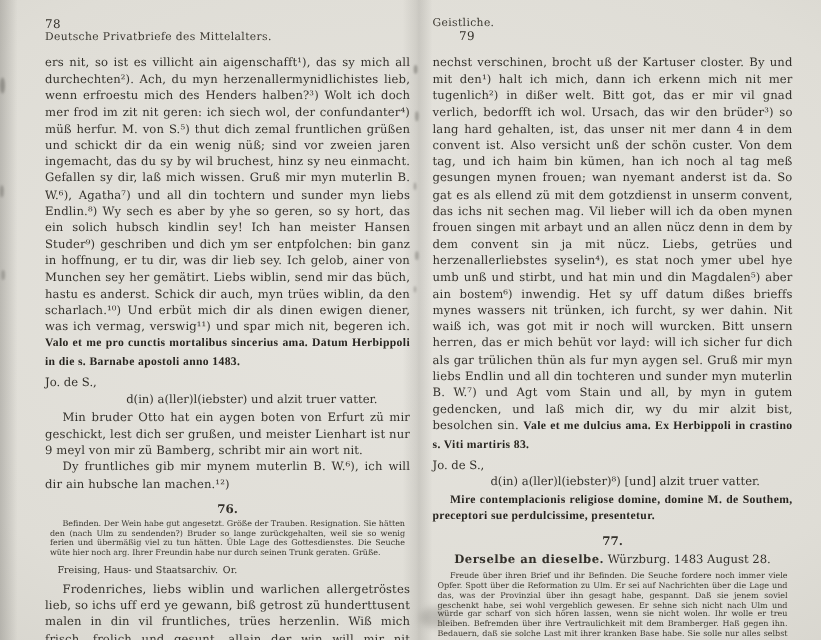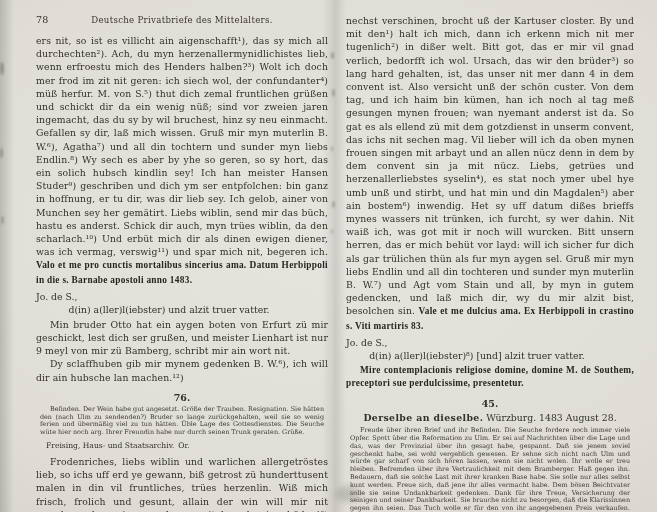--- a/index.html
+++ b/index.html
@@ -14,32 +14,32 @@
   .spine-shadow{position:absolute; left:322px; top:0; width:24px; height:512px;
     background:linear-gradient(90deg, rgba(0,0,0,0) 0%, rgba(60,58,52,.10) 45%, rgba(60,58,52,.14) 55%, rgba(0,0,0,0) 100%);}
   .edge-shadow-left{position:absolute; left:0; top:0; width:14px; height:512px;
     background:linear-gradient(90deg, rgba(50,48,44,.22), rgba(0,0,0,0));}
   .smudge{position:absolute; background:#5d5b55; border-radius:50%; filter:blur(1px);}
 
   .page { position:relative; box-sizing:border-box; padding-top:14px; }
   .page.left  { margin-left:36px; width:292px; }
   .page.right { margin-left:18px; width:288px; }
 
-  .pagehead { display:flex; align-items:baseline; font-size:9.5px; margin-bottom:9px; letter-spacing:.3px; }
+  .pagehead { display:flex; align-items:baseline; font-size:9.5px; margin-bottom:9px; letter-spacing:.3px;flex-direction:column; }
   .pagehead .num { width:34px; }
   .pagehead .num.right { text-align:right; }
   .pagehead .title { flex:1; text-align:center; font-size:8.6px; color:#3a372f; }
 
   p { margin:0; }
   .body { font-size:9.3px; line-height:13.2px; text-align:justify; letter-spacing:.1px; }
   .indent { text-indent:14px; }
   .latin { font-weight:bold; font-family:"Liberation Serif","DejaVu Serif",serif; color:#282520; letter-spacing:.3px; }
   .sig { margin:3px 0 2px 0; font-size:9.3px; line-height:13px; }
   .sig .name { text-align:left; padding-right:78px; }
-  .sig .role { text-align:center; padding-right:26px; }
+  .sig .role { text-align:right; padding-right:26px; }
 
   .secnum { text-align:center; font-size:9.5px; font-weight:bold; margin:8px 0 3px 0; }
   .sechead { text-align:center; font-size:9.3px; margin-bottom:4px; white-space:nowrap; }
   .sechead .t { font-weight:bold; letter-spacing:.4px; }
 
   .summary { font-size:6.4px; line-height:7.8px; text-align:justify; text-indent:10px; color:#3b382f; margin:1px 4px 4px 4px; }
   .source  { font-size:7.6px; margin:2px 0 5px 10px; color:#35322b; }
 </style>
 </head>
 <body>
@@ -56,42 +56,47 @@
     </div>
 
     <p class="body"><span>ers nit, so ist es villicht ain aigenschafft¹), das sy mich all durchechten²). Ach, du myn herzenallermynidlichistes lieb, wenn erfroestu mich des Henders halben?³) Wolt ich doch mer frod im zit nit geren: ich siech wol, der confundanter⁴) müß herfur. M. von S.⁵) thut dich zemal fruntlichen grüßen und schickt dir da ein wenig nüß; sind vor zweien jaren ingemacht, das du sy by wil bruchest, hinz sy neu einmacht. Gefallen sy dir, laß mich wissen. Gruß mir myn muterlin B. W.⁶), Agatha⁷) und all din tochtern und sunder myn liebs Endlin.⁸) Wy sech es aber by yhe so geren, so sy hort, das ein solich hubsch kindlin sey! Ich han meister Hansen Studer⁹) geschriben und dich ym ser entpfolchen: bin ganz in hoffnung, er tu dir, was dir lieb sey. Ich gelob, ainer von Munchen sey her gemätirt. Liebs wiblin, send mir das büch, hastu es anderst. Schick dir auch, myn trües wiblin, da den scharlach.¹⁰) Und erbüt mich dir als dinen ewigen diener, was ich vermag, verswig¹¹) und spar mich nit, begeren ich.</span> <span class="latin">Valo et me pro cunctis mortalibus sincerius ama. Datum Herbippoli in die s. Barnabe apostoli anno 1483.</span></p>
 
     <div class="sig">
       <div class="name">Jo. de S.,</div>
       <div class="role">d(in) a(ller)l(iebster) und alzit truer vatter.</div>
     </div>
 
     <p class="body indent">Min bruder Otto hat ein aygen boten von Erfurt zü mir geschickt, lest dich ser grußen, und meister Lienhart ist nur 9 meyl von mir zü Bamberg, schribt mir ain wort nit.</p>
-    <p class="body indent">Dy sclaffhuben gib mir mynem gedenken B. W.⁶), ich will dir ain hubsche lan machen.¹²)</p>
+    <p class="body indent">Dy fruntliches gib mir mynem muterlin B. W.⁶), ich will dir ain hubsche lan machen.¹²)</p>
 
     <div class="secnum">76.</div>
 
     <p class="summary">Befinden. Der Wein habe gut angesetzt. Größe der Trauben. Resignation. Sie hätten den (nach Ulm zu sendenden?) Bruder so lange zurückgehalten, weil sie so wenig ferien und übermäßig viel zu tun hätten. Üble Lage des Gottesdienstes. Die Seuche wüte hier noch arg. Ihrer Freundin habe nur durch seinen Trunk geraten. Grüße.</p>
     <p class="source">Freising, Haus- und Staatsarchiv. Or.</p>
     <p class="body indent">Frodenriches, liebs wiblin und warlichen allergetröstes lieb, so ichs uff erd ye gewann, biß getrost zü hunderttusent malen in din vil fruntliches, trües herzenlin. Wiß mich frisch, frolich und gesunt, allain der win will mir nit smecken, den wir von dem capitel umb vier höden¹³) müssen trincken. Schenckt man yeh umb 2 ₰. Wann die bör¹⁴) an den stocken sind yeh als groß als by bönen.¹⁵) Hat zeiger diß brieffs gesechen in myner zell, han ich uff samztag,</p>
 
   </div>
 
   <div class="page right">
+    <div class="pagehead">
+      <span class="num"></span>
+      <span class="title">Geistliche.</span>
+      <span class="num right">79</span>
+    </div>
 
     <p class="body"><span>nechst verschinen, brocht uß der Kartuser closter. By und mit den¹) halt ich mich, dann ich erkenn mich nit mer tugenlich²) in dißer welt. Bitt got, das er mir vil gnad verlich, bedorfft ich wol. Ursach, das wir den brüder³) so lang hard gehalten, ist, das unser nit mer dann 4 in dem convent ist. Also versicht unß der schön custer. Von dem tag, und ich haim bin kümen, han ich noch al tag meß gesungen mynen frouen; wan nyemant anderst ist da. So gat es als ellend zü mit dem gotzdienst in unserm convent, das ichs nit sechen mag. Vil lieber will ich da oben mynen frouen singen mit arbayt und an allen nücz denn in dem by dem convent sin ja mit nücz. Liebs, getrües und herzenallerliebstes syselin⁴), es stat noch ymer ubel hye umb unß und stirbt, und hat min und din Magdalen⁵) aber ain bostem⁶) inwendig. Het sy uff datum dißes brieffs mynes wassers nit trünken, ich furcht, sy wer dahin. Nit waiß ich, was got mit ir noch will wurcken. Bitt unsern herren, das er mich behüt vor layd: will ich sicher fur dich als gar trülichen thün als fur myn aygen sel. Gruß mir myn liebs Endlin und all din tochteren und sunder myn muterlin B. W.⁷) und Agt vom Stain und all, by myn in gutem gedencken, und laß mich dir, wy du mir alzit bist, besolchen sin.</span> <span class="latin">Vale et me dulcius ama. Ex Herbippoli in crastino s. Viti martiris 83.</span></p>
 
     <div class="sig">
       <div class="name">Jo. de S.,</div>
       <div class="role">d(in) a(ller)l(iebster)⁸) [und] alzit truer vatter.</div>
     </div>
 
     <p class="body latin indent">Mire contemplacionis religiose domine, domine M. de Southem, preceptori sue perdulcissime, presentetur.</p>
 
-    <div class="secnum">45.</div>
+    <div class="secnum">77.</div>
     <div class="sechead">
       <span class="t">Derselbe an dieselbe.</span>
       <span>Würzburg.</span>
       <span>1483 August 28.</span>
     </div>
 
     <p class="summary">Freude über ihren Brief und ihr Befinden. Die Seuche fordere noch immer viele Opfer. Spott über die Reformation zu Ulm. Er sei auf Nachrichten über die Lage und das, was der Provinzial über ihn gesagt habe, gespannt. Daß sie jenem soviel geschenkt habe, sei wohl vergeblich gewesen. Er sehne sich nicht nach Ulm und würde gar scharf von sich hören lassen, wenn sie nicht wolen. Ihr wolle er treu bleiben. Befremden über ihre Vertraulichkeit mit dem Bramberger. Haß gegen ihn. Bedauern, daß sie solche Last mit ihrer kranken Base habe. Sie solle nur alles selbst kunt werden. Freue sich, daß jene ihr alles vermacht habe. Dem bösen Beichtvater solle sie seine Undankbarkeit gedenken. Dank für ihre Treue, Versicherung der seinigen und seiner Dankbarkeit. Sie brauche nicht zu besorgen, daß die Klarissinnen gegen ihn seien. Das Tuch wolle er für den von ihr angegebenen Preis verkaufen. Magdalena von G(rünsheim) sende Weintrauben. Eben sende ihm eine Bürgerin Most, den er ihr gern gönnen würde. Sendung von Ingwer und Nüssen. Naßewahrungsbrot derselben. Ihre Heilkraft. Dank für die übersandten Rosenkränze. Dr. Gunder habe ihm von der gnädigen Gesinnung des Provinzials geschrieben. Er zweifle noch. Sie möge einen Schuldbrief von ihm, der jetzt in den Händen des Hans Harscher in Nürnberg sei, für ihn einlösen. Nachfrage, ob sein Brief an den Bischof von Freising, der ihm Geld schuldig sei und ihr das Geld senden solle, besorgt sei. Grüße. Wenn sie Botschaft sende, solle sie das Wolfgang Kremser wissen lassen.</p>
 
   </div>
 

